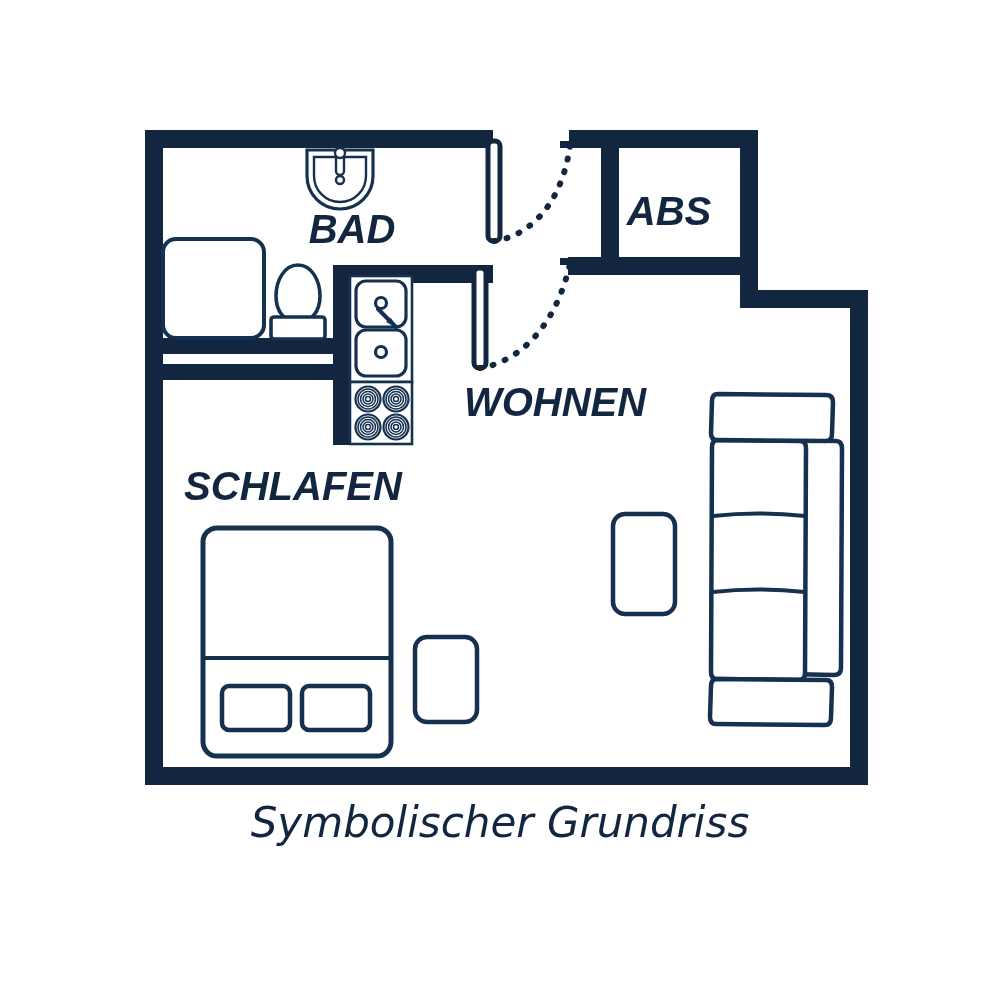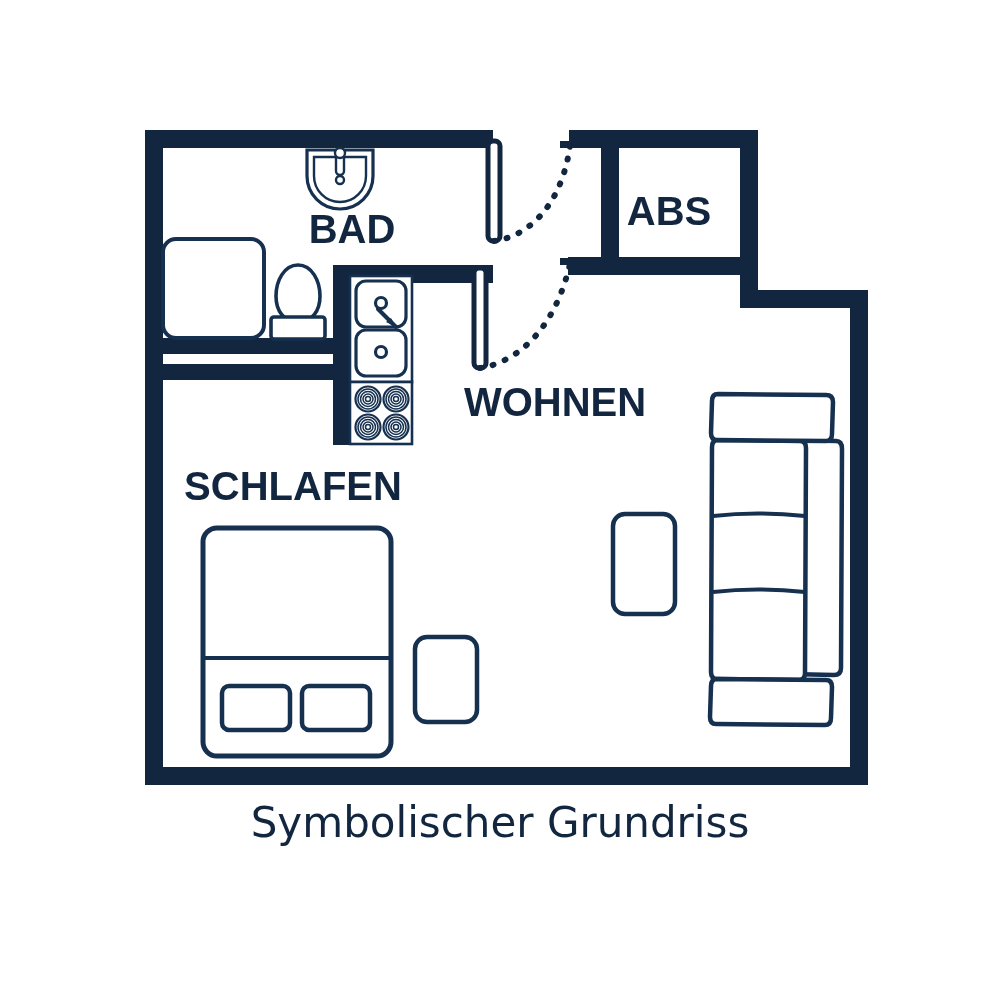--- a/index.html
+++ b/index.html
@@ -12,20 +12,21 @@
     width: 1000px;
     height: 1000px;
     font-family: "Liberation Sans", sans-serif;
     overflow: hidden;
   }
   #floorplan-root {
     position: relative;
     width: 1000px;
     height: 1000px;
     background: #737373;
+    font-style: italic;
   }
   #plan-svg {
     display: block;
     width: 1000px;
     height: 1000px;
   }
   .room-label {
     font-family: "Liberation Sans", sans-serif;
     font-weight: 700;
     fill: #13263f;

